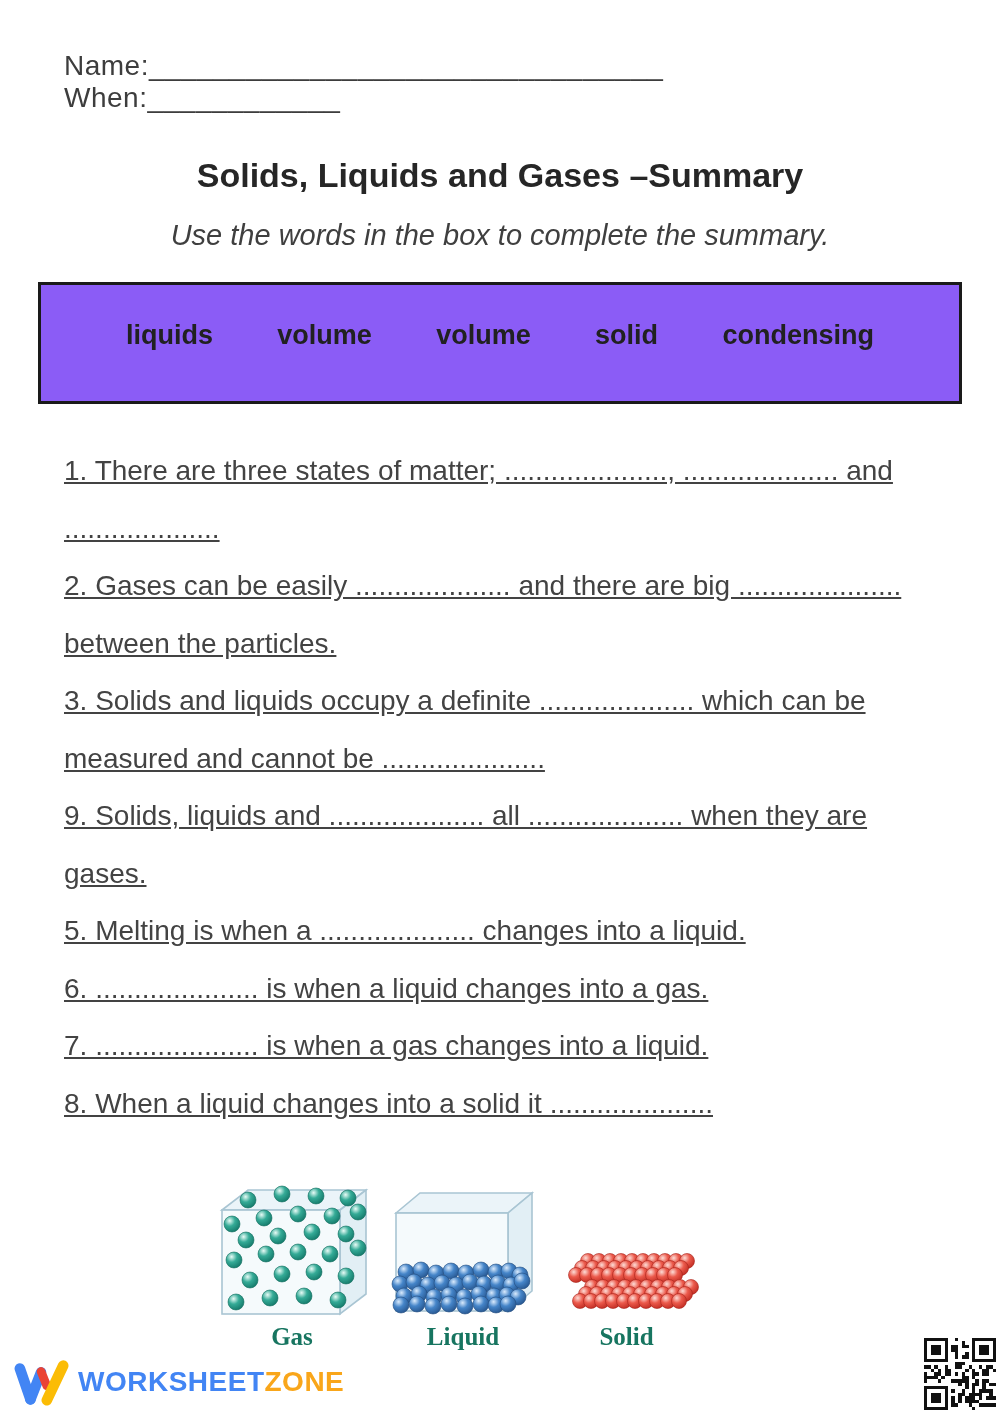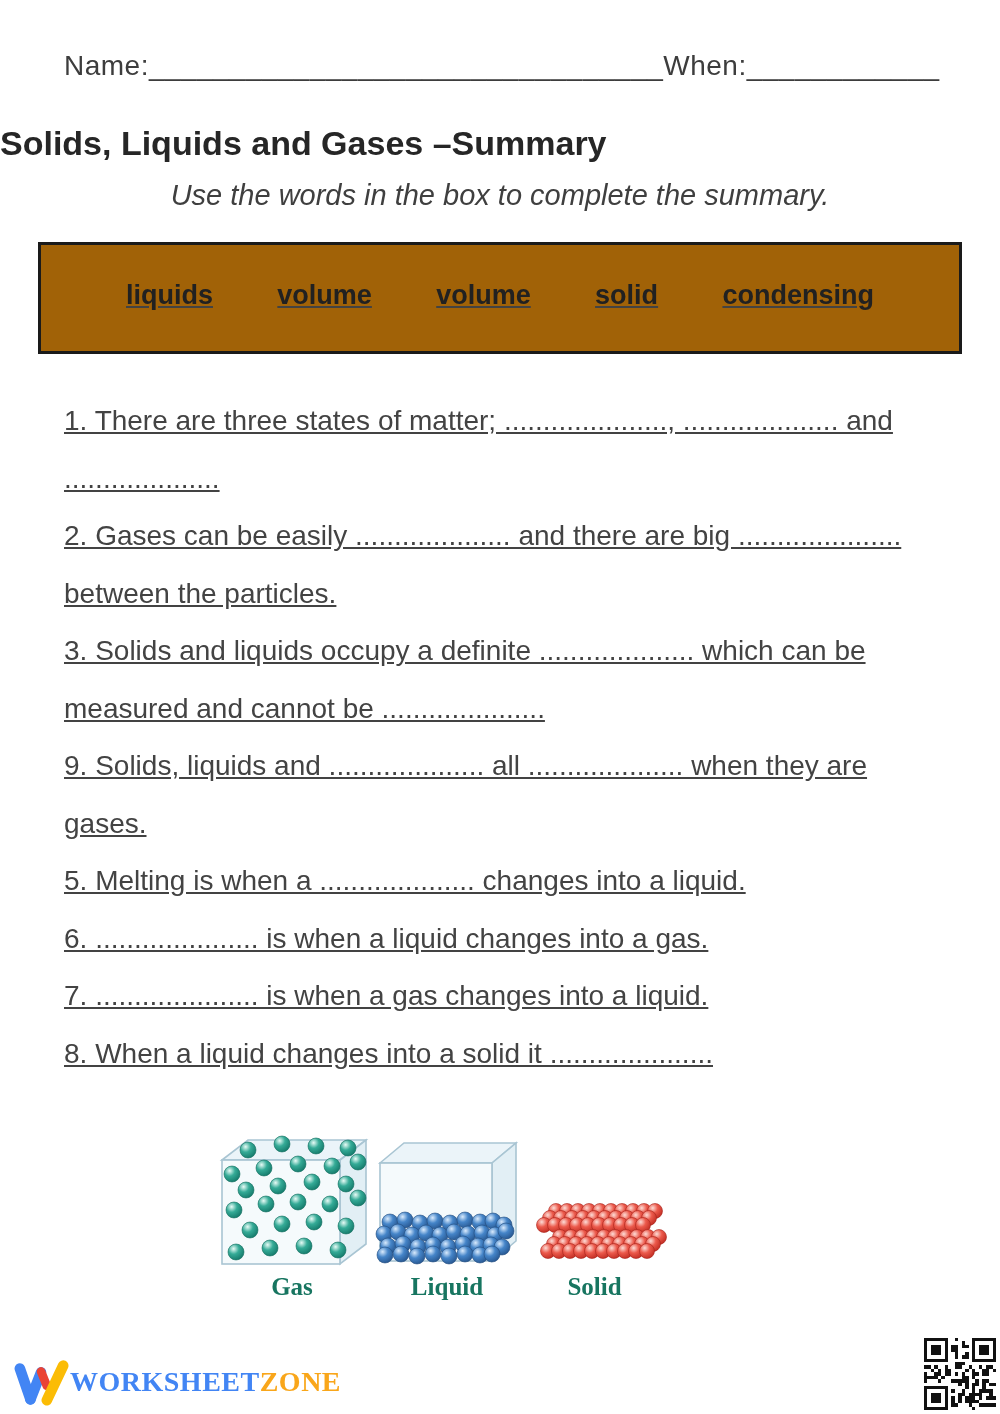--- a/index.html
+++ b/index.html
@@ -11,73 +11,74 @@
     font-family:"Liberation Sans", sans-serif;
     color:var(--text,#454545);
     overflow:hidden;
   }
   
   .header-row{
     display:flex;justify-content:space-between;
     padding:50px 108px 0 64px;
     font-size:28px;color:#3d3d3d;
     letter-spacing:0.5px;
+    flex-direction:column;
   }
   .blank-line{white-space:pre;}
   
   .title{
-    margin-top:42px;
+    margin-top:42px;text-align:center;
     font-size:34px;font-weight:bold;color:var(--heading,#262626);
   }
   .subtitle{
-    margin-top:16px;text-align:center;
+    margin-top:24px;text-align:center;
     font-size:29px;font-style:italic;color:#3f3f3f;
   }
   
   .word-box{
     margin:30px 38px 0 38px;
     border:3px solid #1a1a1a;
-    padding:28px 0 34px 0;
-    background:#a16207;
-    text-decoration:underline;
+    padding:28px 0 44px 0;
+    background:#8b5cf6;
   }
   .word-row{
     display:flex;justify-content:space-between;
     margin:0 85px;
     font-size:27px;font-weight:bold;color:#212121;
     line-height:44px;
   }
   
   .sentences{
     margin:38px 40px 0 64px;
     font-size:28px;color:#434343;text-decoration:underline;
   }
   .sentence-line{
     height:57.5px;line-height:57.5px;
     white-space:nowrap;
   }
   
   .figures{
     display:flex;align-items:flex-end;
     margin:50px 0 0 212px;
+    gap:16px;
   }
   .figure{display:flex;flex-direction:column;align-items:center;}
   .fig-label{
     margin-top:6px;
     font-family:"Liberation Serif", serif;
     font-weight:bold;font-size:25px;
     color:var(--figure-label,#177560);
   }
   .cube-front{fill:#f1f8fb;fill-opacity:0.75;stroke:#a9c5d3;stroke-width:1.6;}
   .cube-top{fill:#e9f3f8;fill-opacity:0.9;stroke:#a9c5d3;stroke-width:1.6;}
   .cube-side{fill:#ddecf3;fill-opacity:0.85;stroke:#a9c5d3;stroke-width:1.6;}
   
   .footer-logo{
     position:absolute;left:14px;bottom:6px;
-    display:flex;align-items:center;font-family:Liberation Serif, serif;
+    display:flex;align-items:center;gap:8px;
   }
   .brand-text{font-size:28px;font-weight:bold;letter-spacing:0.5px;white-space:nowrap;}
   .brand-primary{color:var(--brand-blue,#4285F4);}
   .brand-secondary{color:var(--brand-orange,#F9A61A);}
   .scan-text{
     position:absolute;right:84px;bottom:16px;
     font-size:28px;color:#1f1f1f;white-space:nowrap;
   }
   .qr{
     position:absolute;right:4px;bottom:4px;

